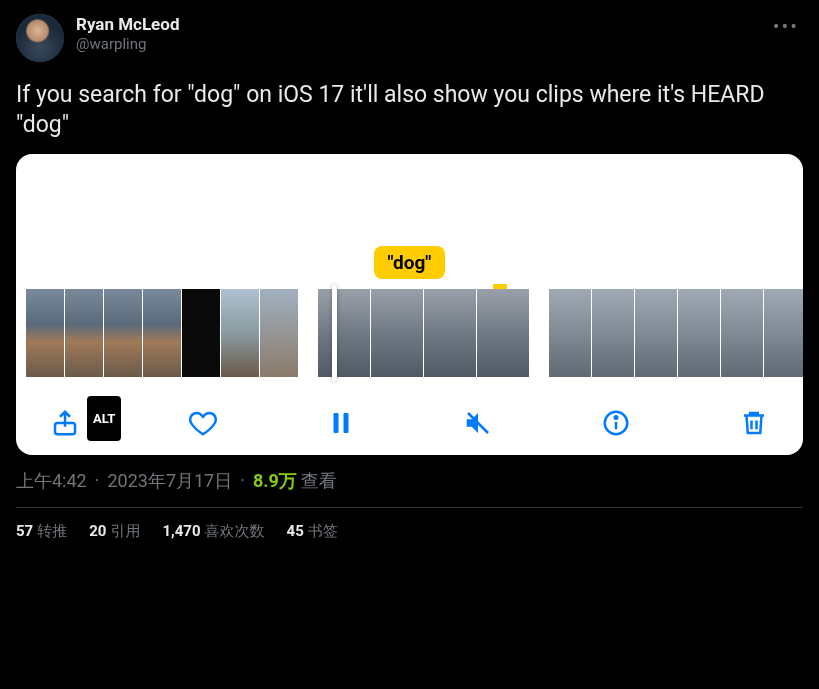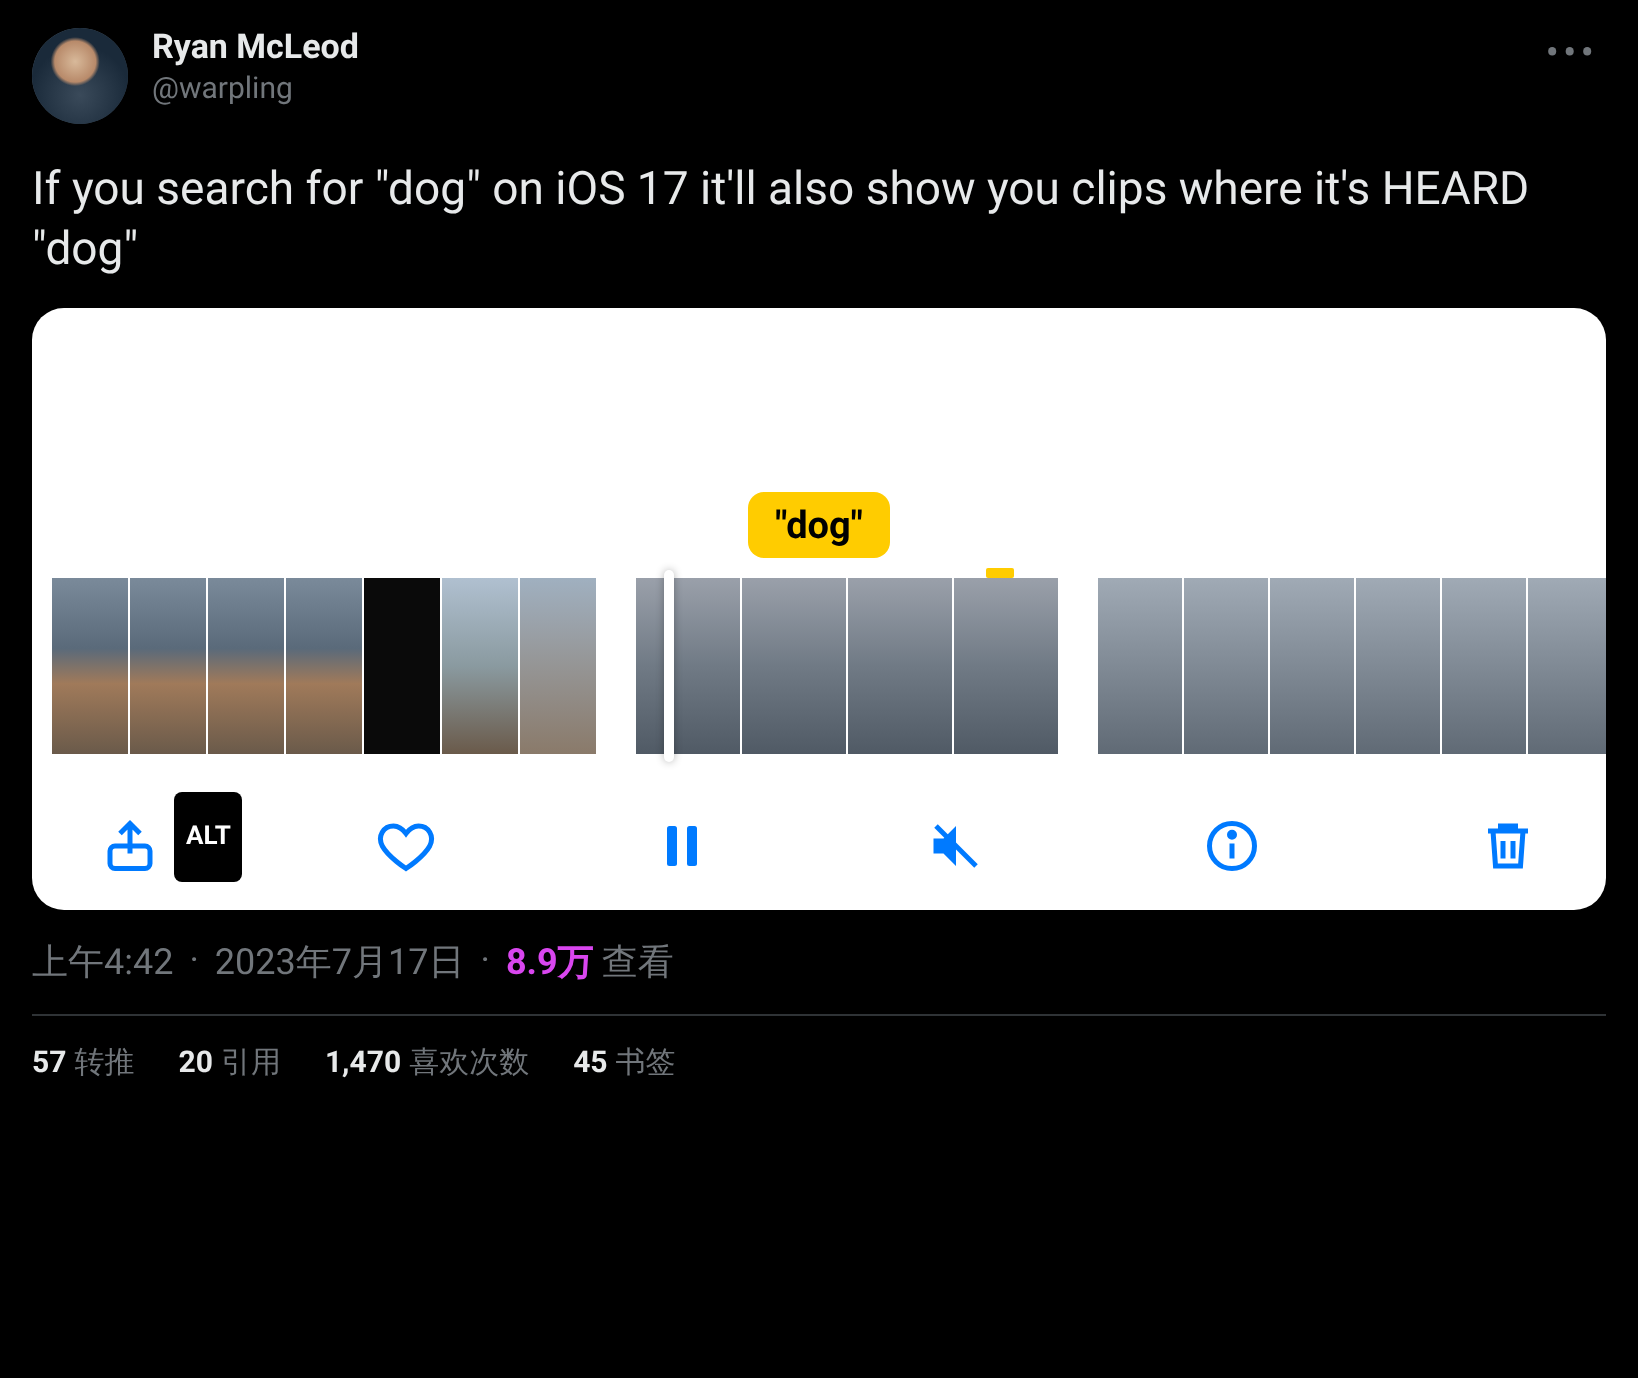--- a/index.html
+++ b/index.html
@@ -189,21 +189,21 @@
   .meta {
     margin-top: 14px;
     color: #71767b;
     font-size: 18px;
     display: flex;
     align-items: center;
     flex-wrap: wrap;
     gap: 4px;
   }
   .meta .dot::before { content: "·"; margin: 0 4px; }
-  .meta strong { color: #d946ef; font-weight: 700; }
+  .meta strong { color: #84cc16; font-weight: 700; }
   .divider {
     height: 1px;
     background: #2f3336;
     margin-top: 14px;
   }
   .stats {
     display: flex;
     gap: 22px;
     padding: 14px 0 0 0;
     color: #71767b;

